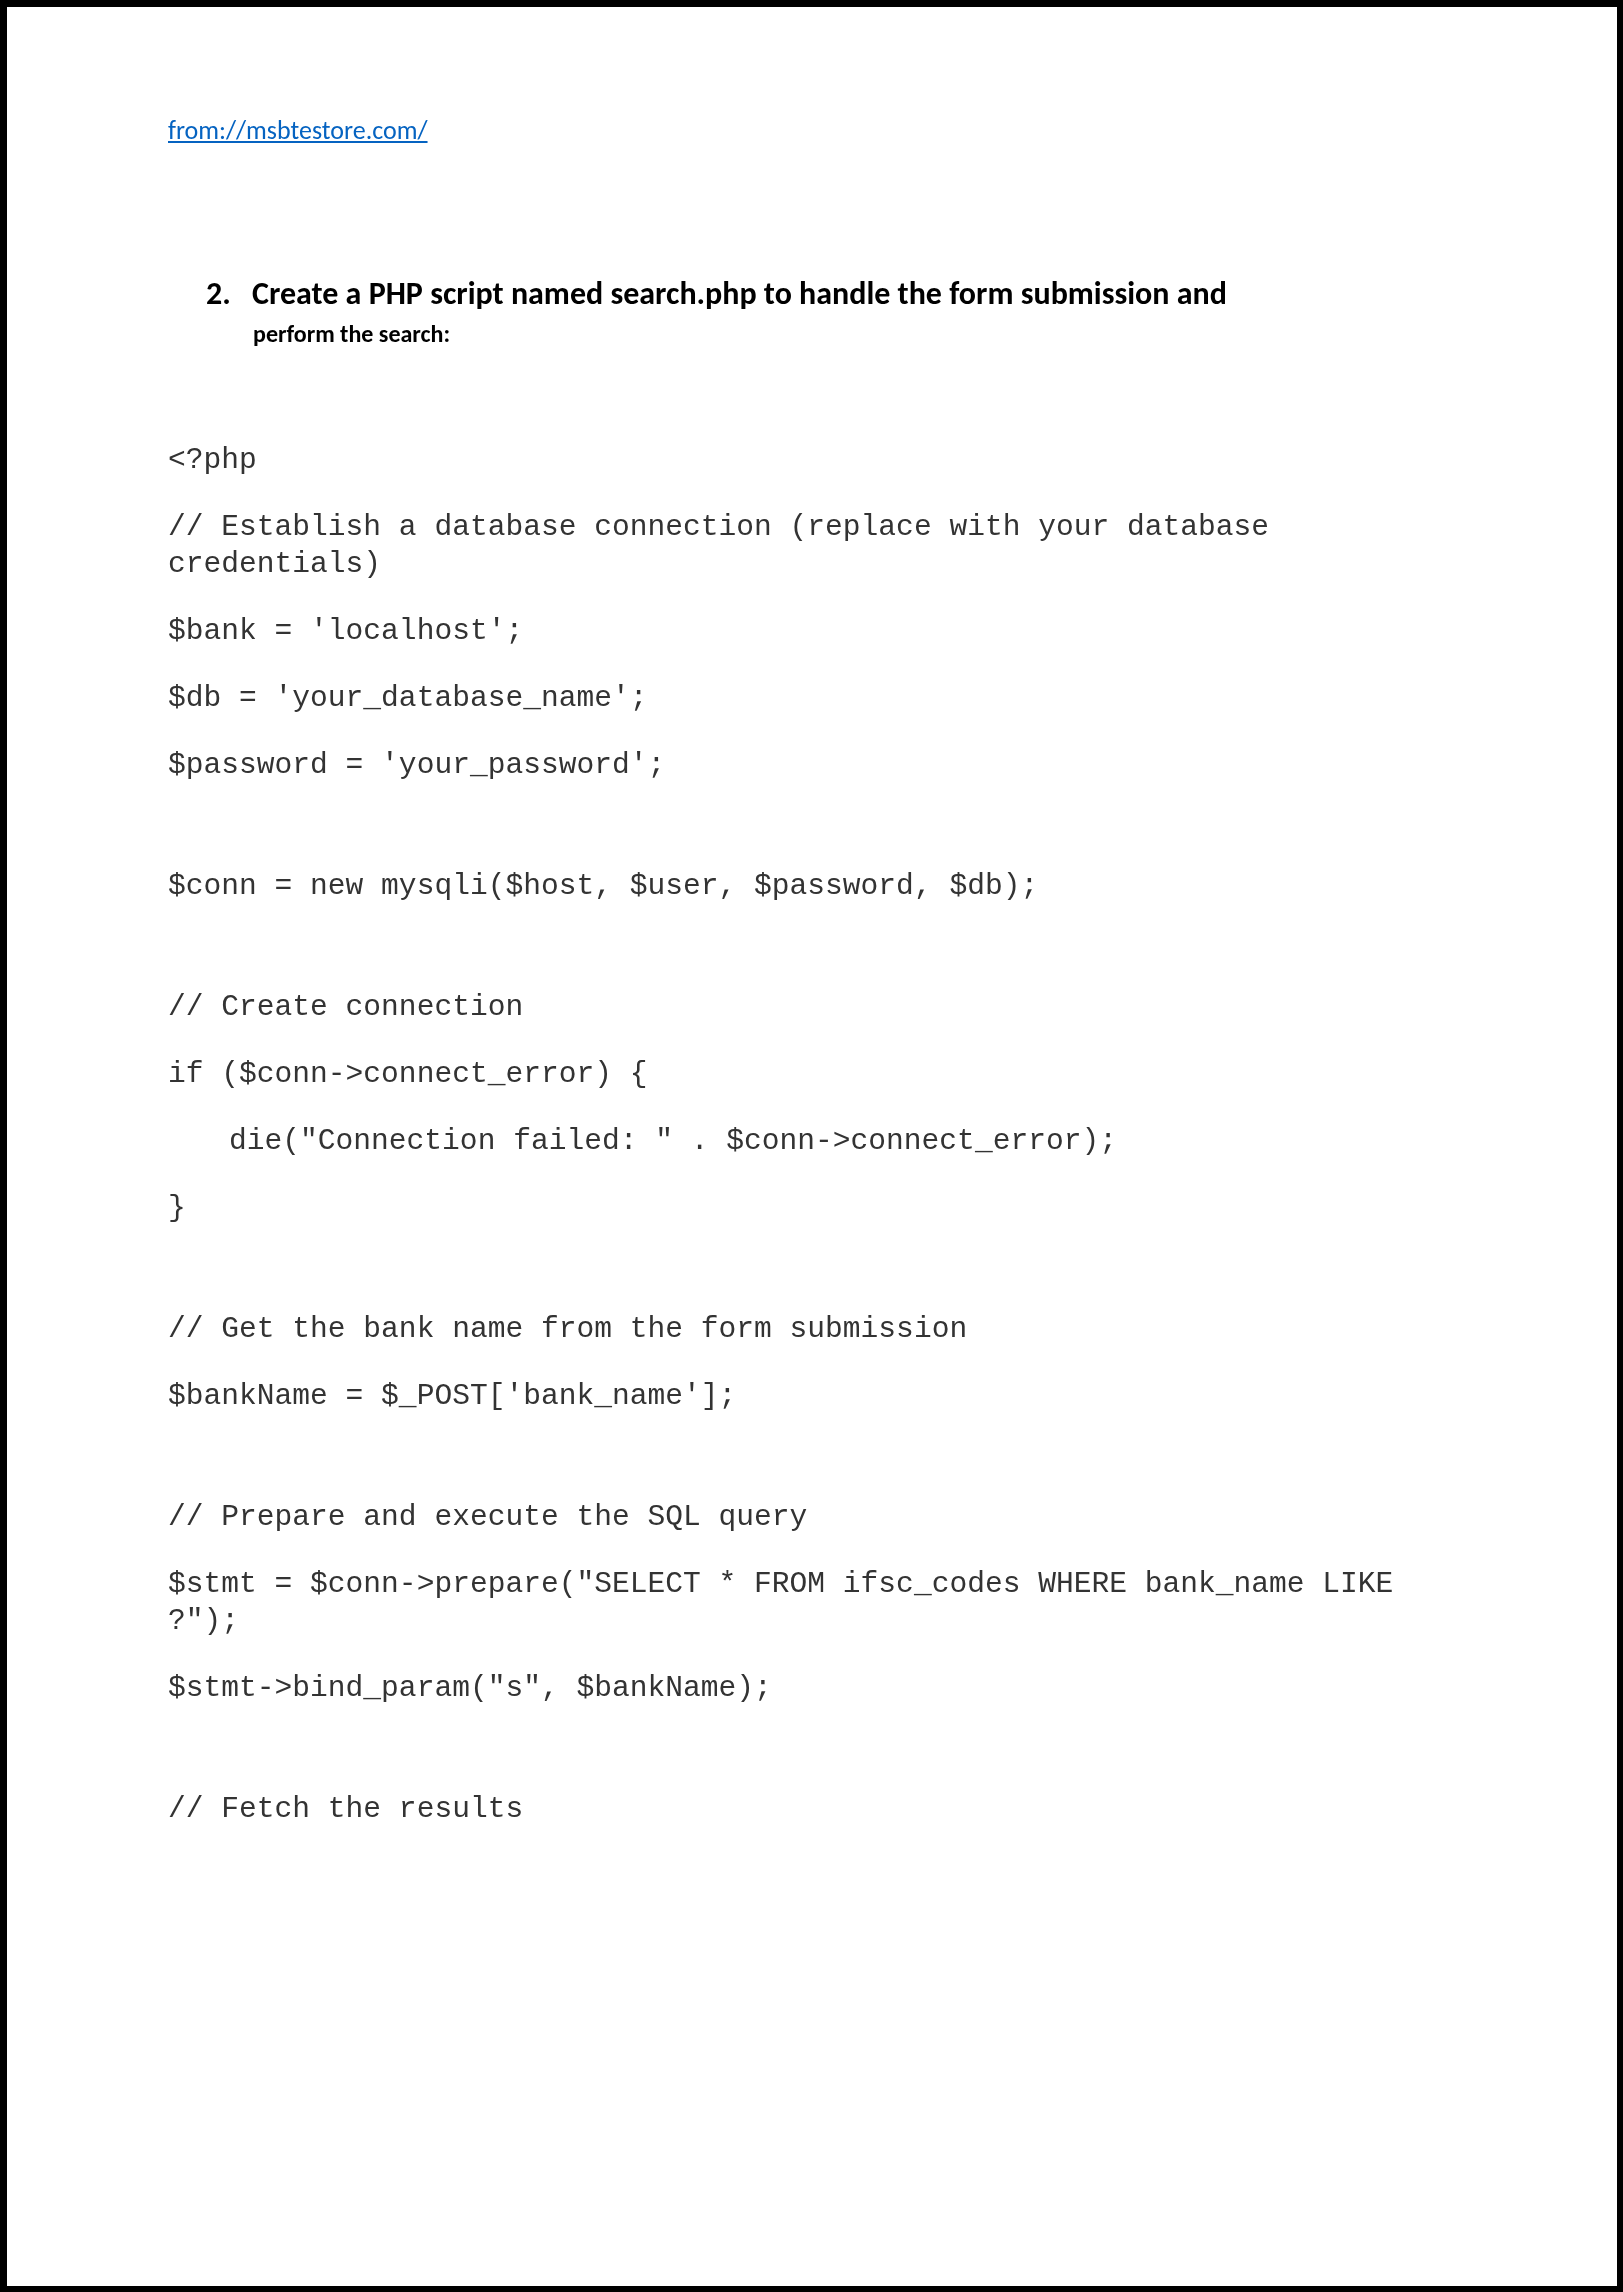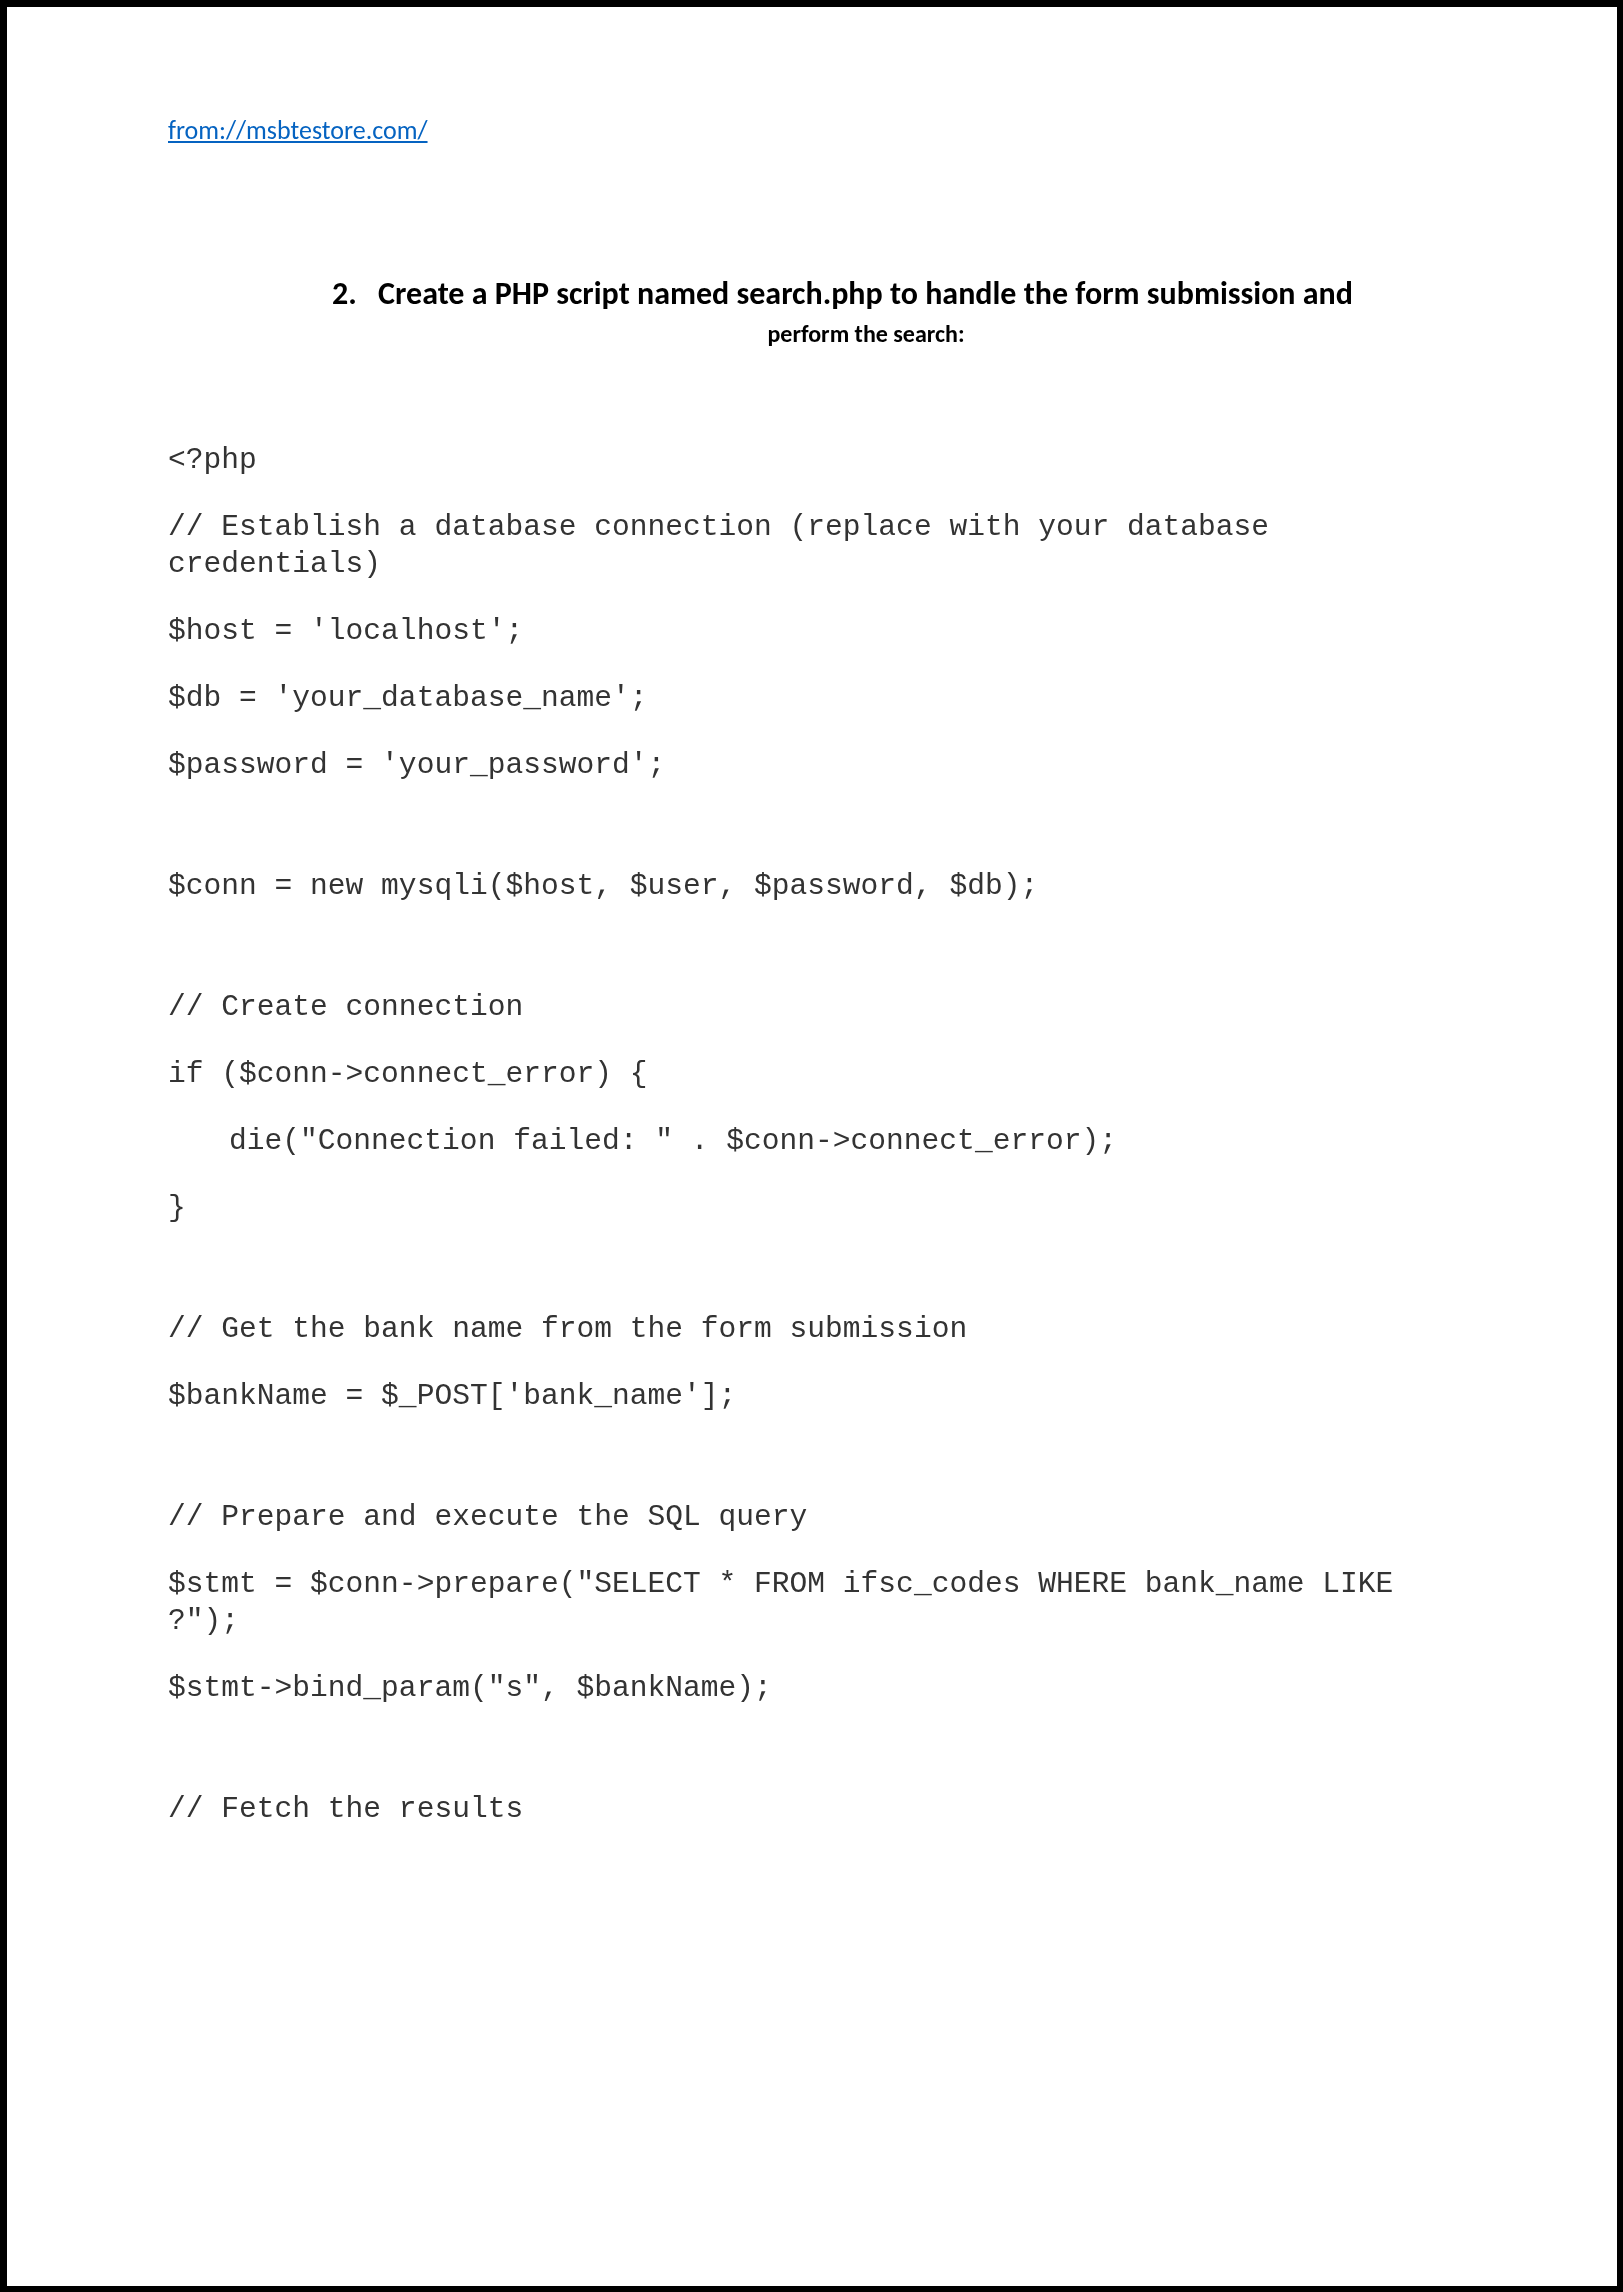--- a/index.html
+++ b/index.html
@@ -17,23 +17,22 @@
   }
   .header-link {
     color: #0563C1;
     text-decoration: underline;
     font-size: 26px;
     font-family: Calibri, Arial, sans-serif;
     cursor: pointer;
   }
   .heading-section {
     margin-top: 125px;
-    margin-left: 61px;
+    margin-left: 38px;
     margin-bottom: 90px;
-    text-align: center;
   }
   .list-number {
     font-weight: bold;
     font-size: 32px;
     color: #000000;
     display: inline-block;
     margin-right: 18px;
   }
   .list-text {
     font-weight: bold;
@@ -78,21 +77,21 @@
   <div>
     <span class="list-number">2.</span>
     <span class="list-text">Create a PHP script named search.php to handle the form submission and</span>
   </div>
   <div class="heading-line2">perform the search:</div>
 </div>
 
 <div class="code-block">
   <div class="code-line">&lt;?php</div>
   <div class="code-line">// Establish a database connection (replace with your database credentials)</div>
-  <div class="code-line">$host = 'localhost';</div>
+  <div class="code-line">$bank = 'localhost';</div>
   <div class="code-line">$db = 'your_database_name';</div>
   <div class="code-line">$password = 'your_password';</div>
   <div class="code-blank"></div>
   <div class="code-line">$conn = new mysqli($host, $user, $password, $db);</div>
   <div class="code-blank"></div>
   <div class="code-line">// Create connection</div>
   <div class="code-line">if ($conn-&gt;connect_error) {</div>
   <div class="code-line indent">die("Connection failed: " . $conn-&gt;connect_error);</div>
   <div class="code-line">}</div>
   <div class="code-blank"></div>

